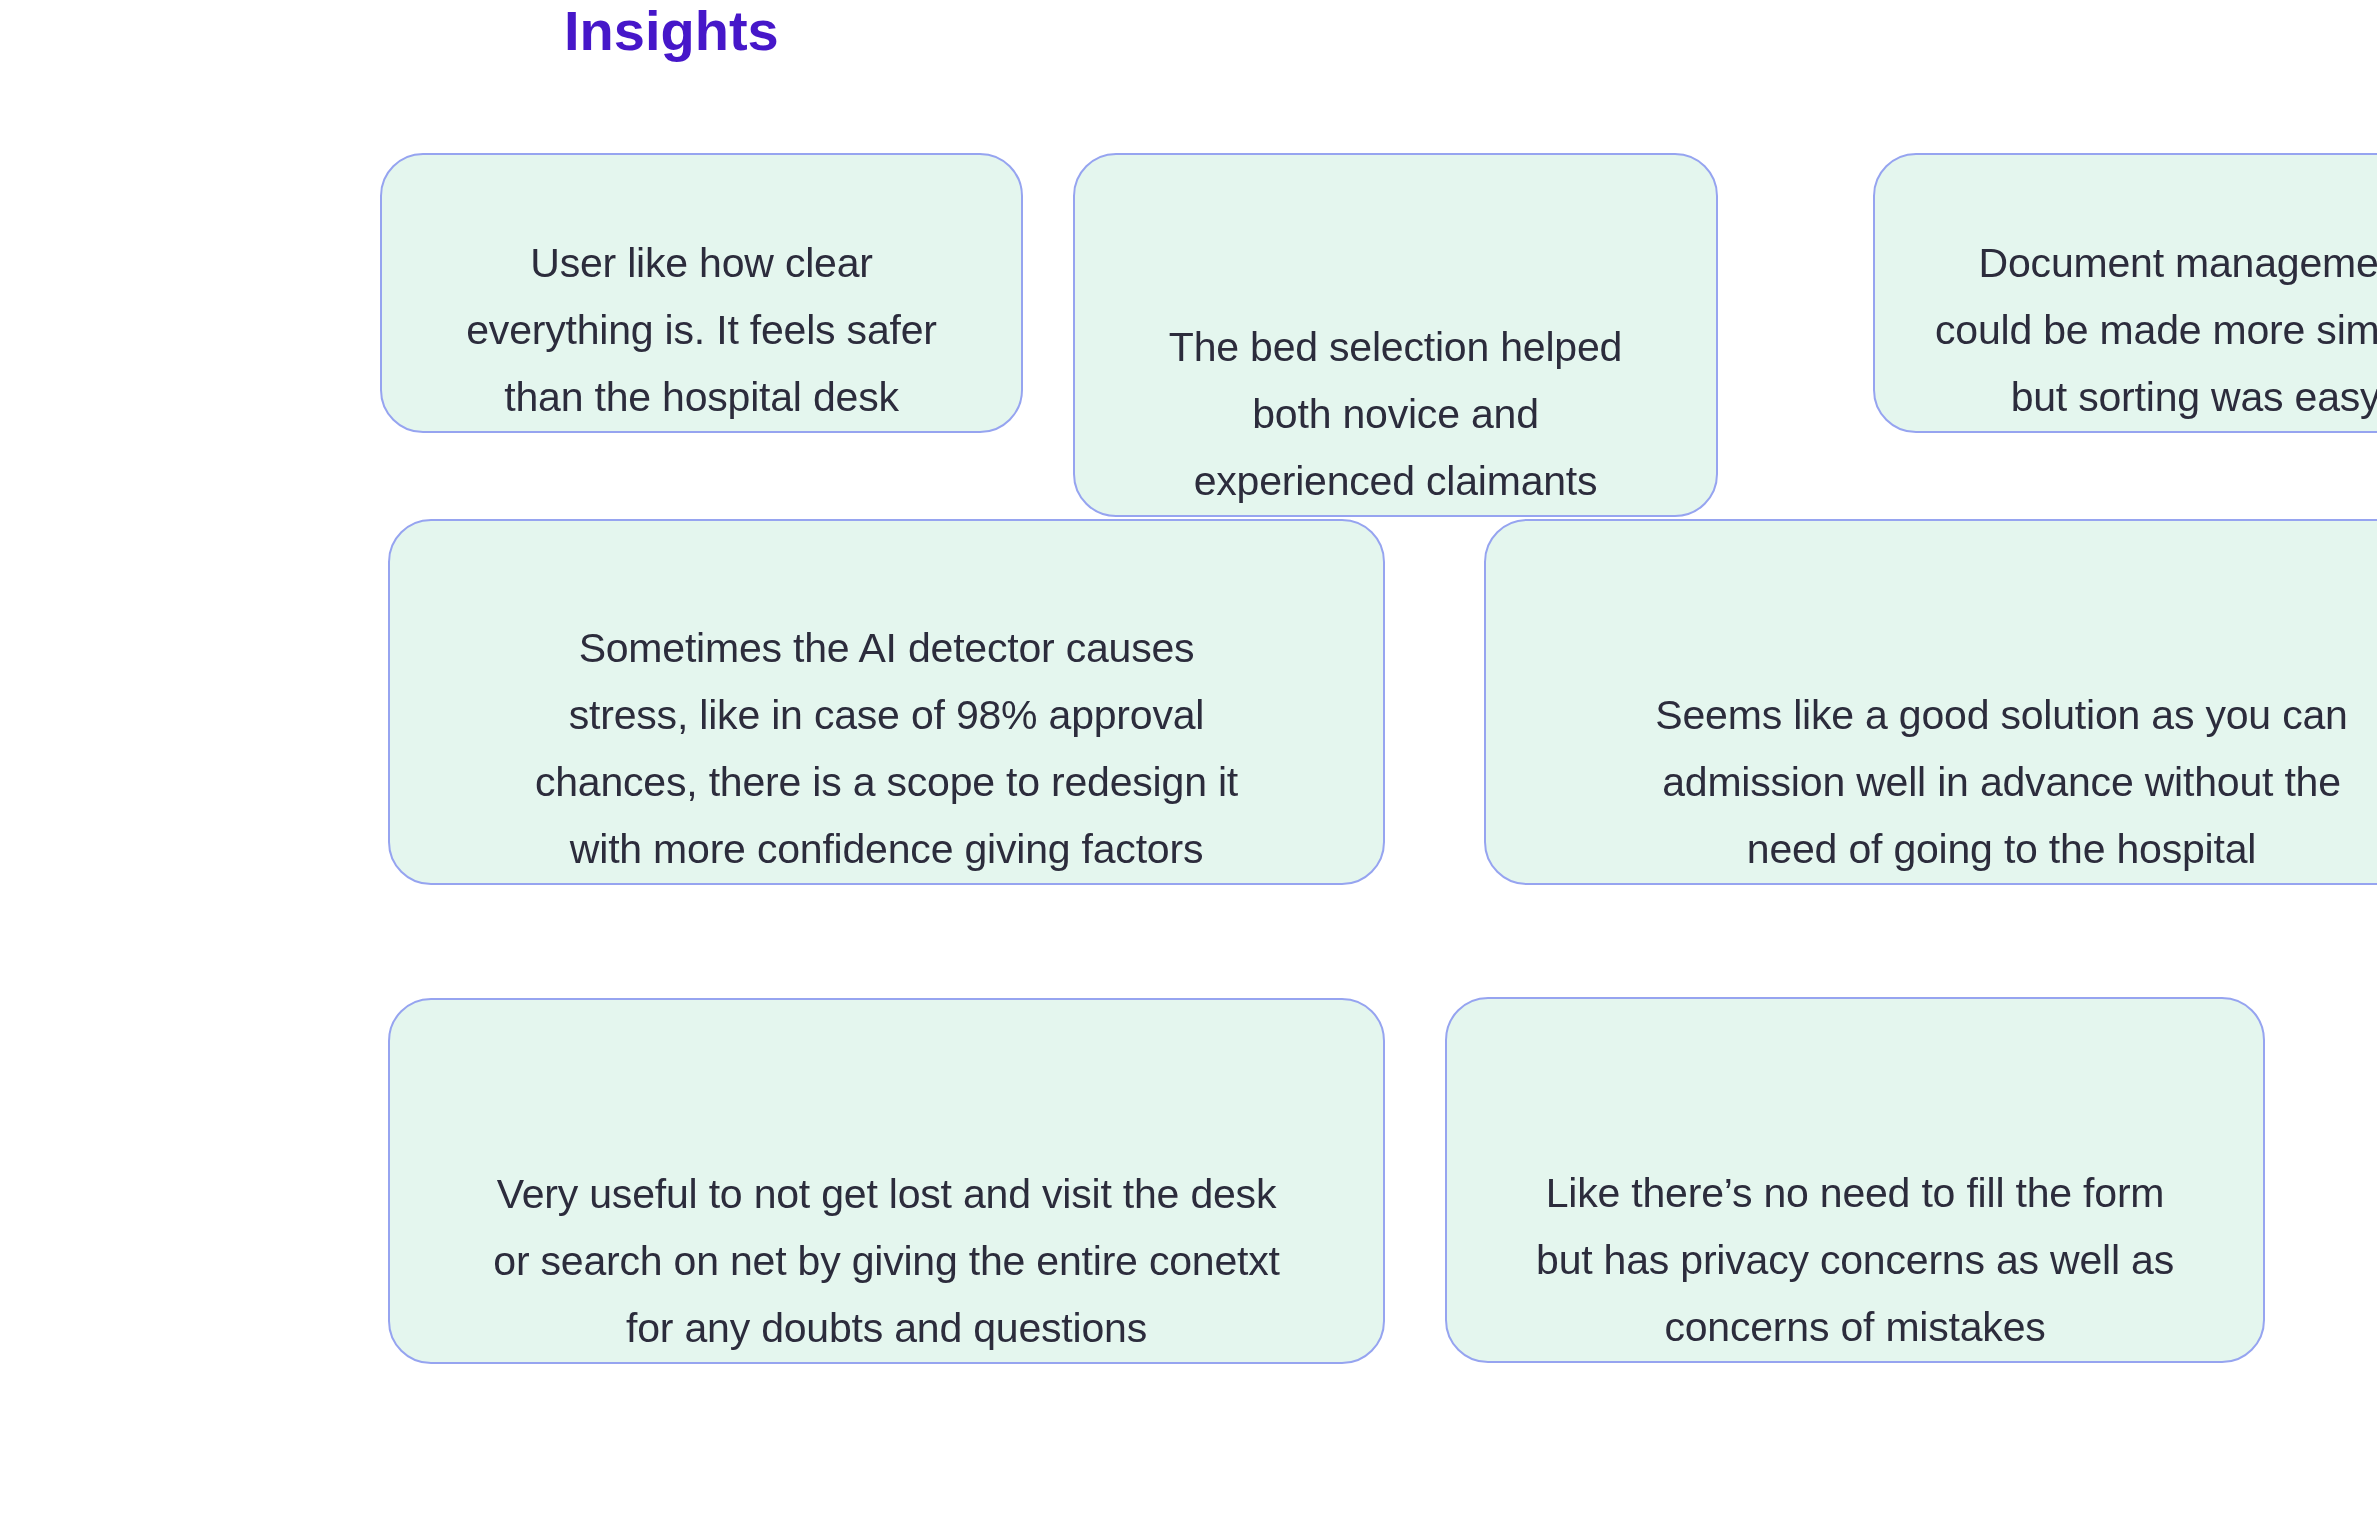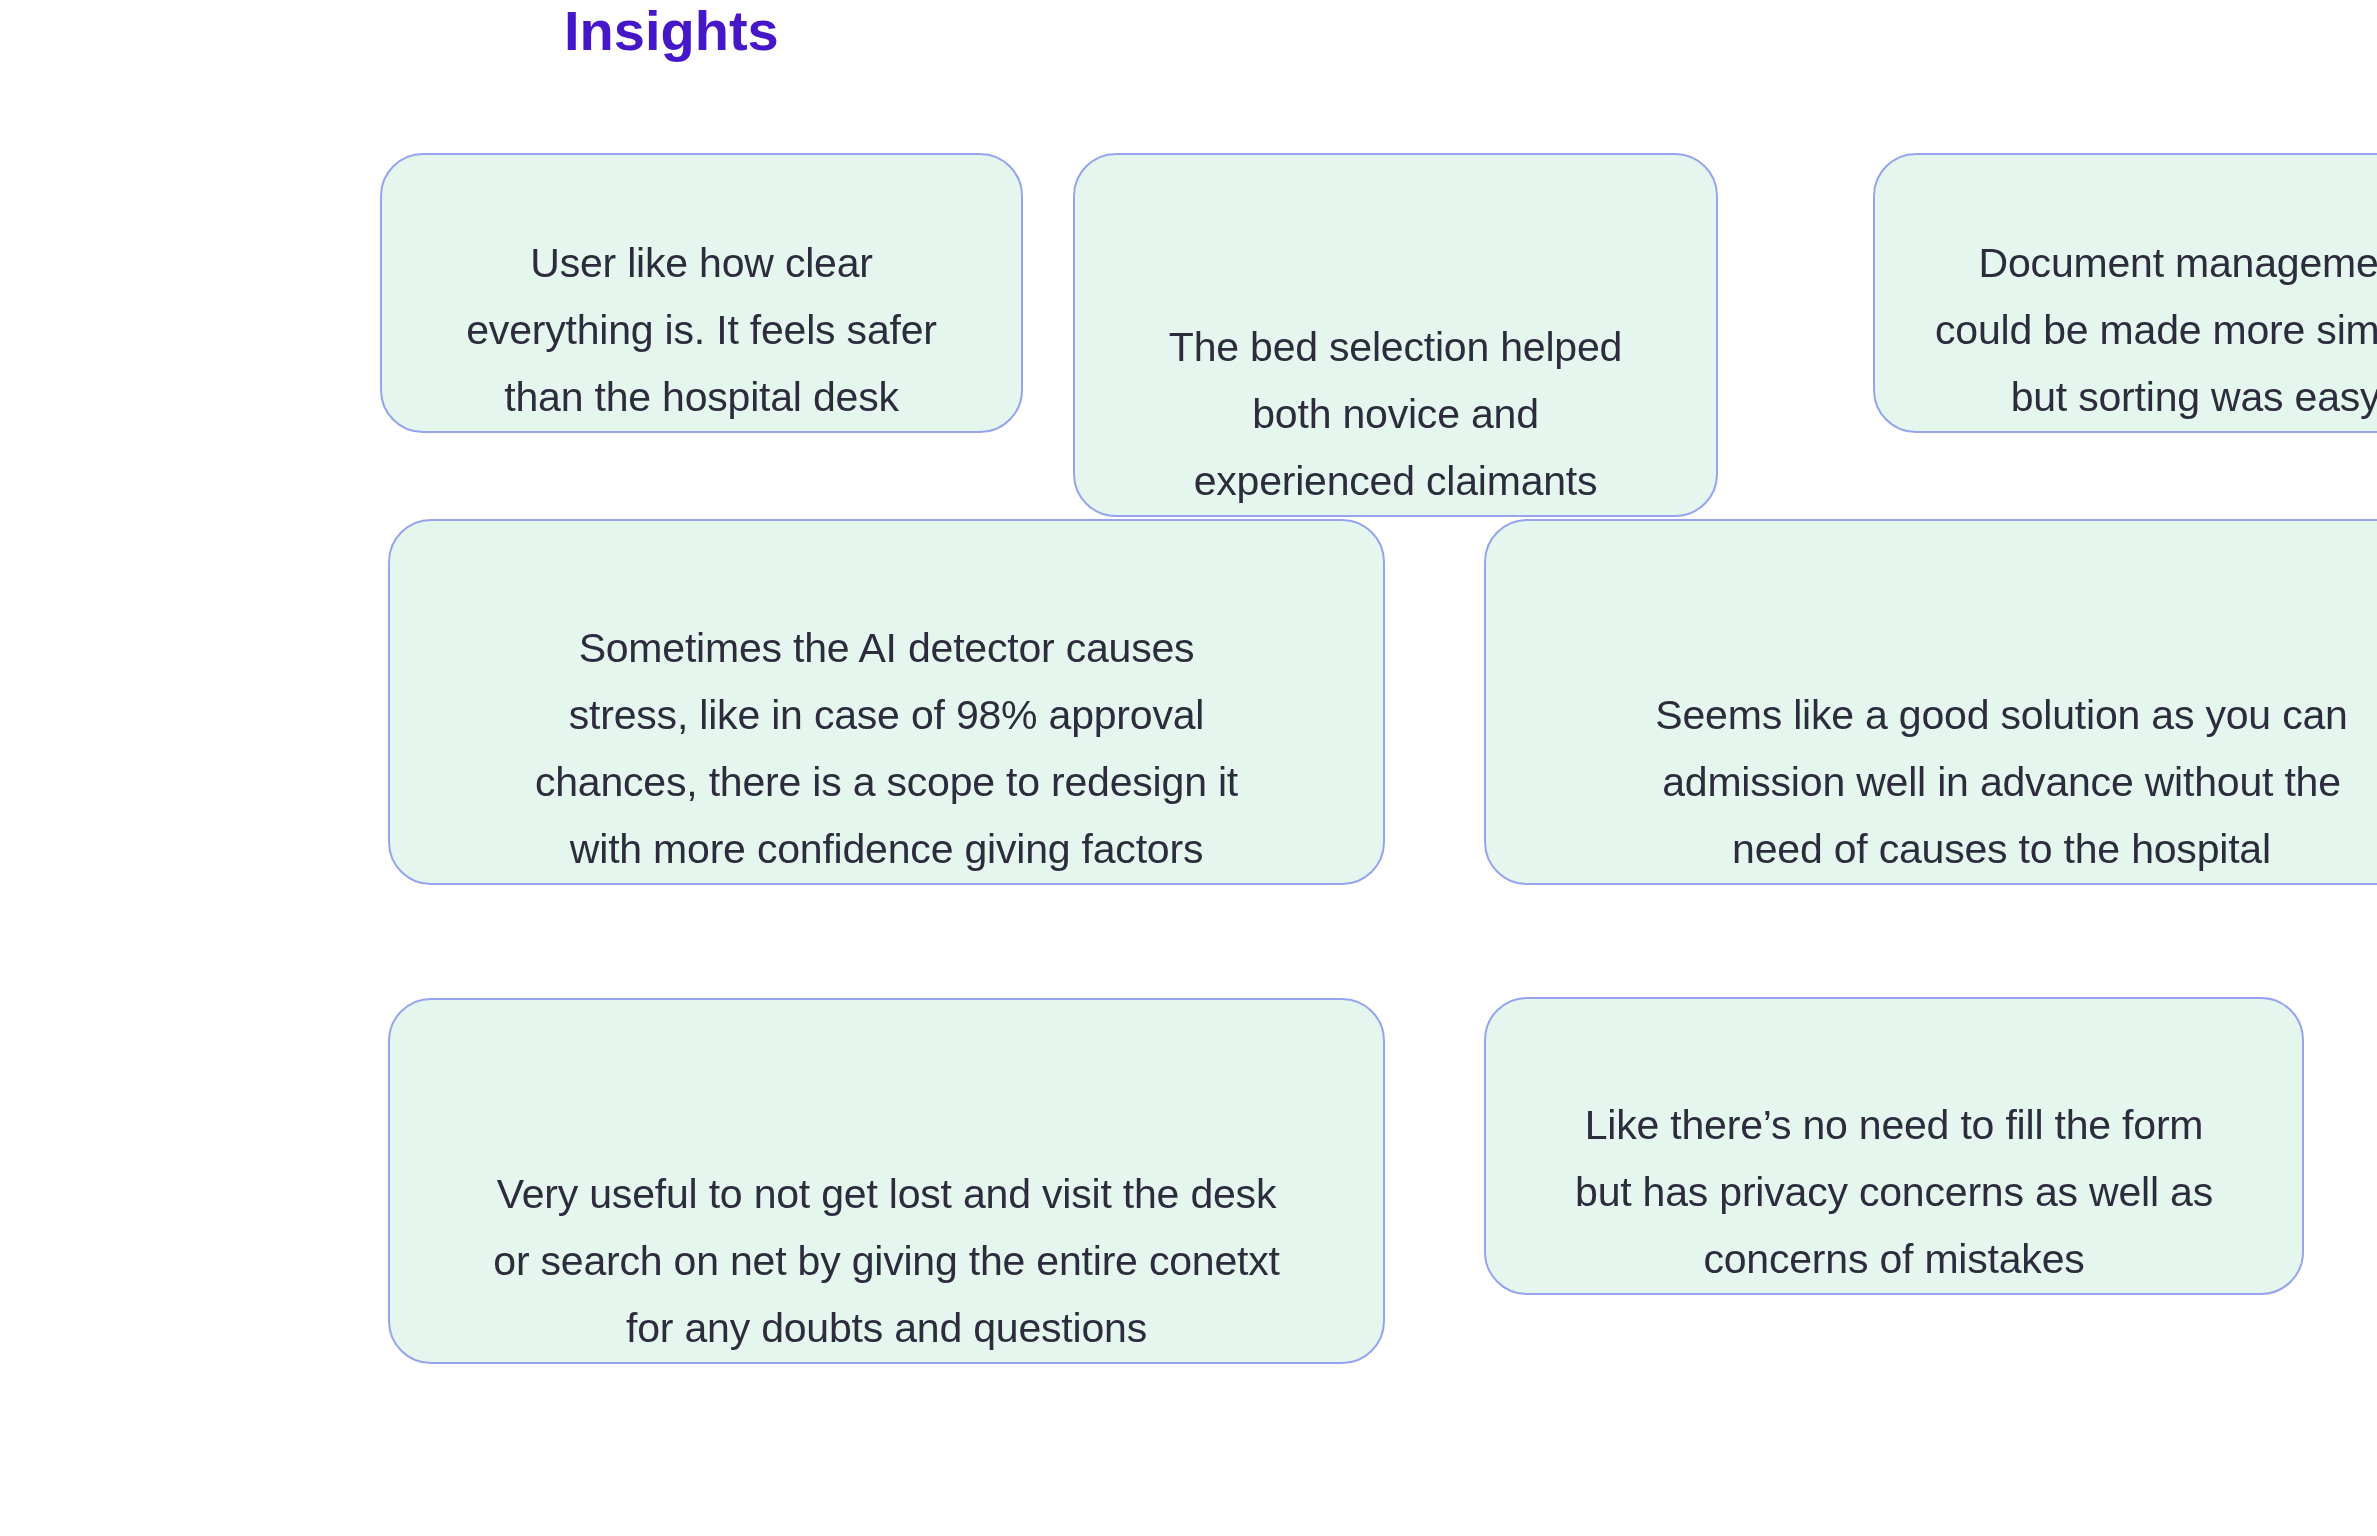--- a/index.html
+++ b/index.html
@@ -45,21 +45,21 @@
   .card .line{display:block;white-space:nowrap;}
   
   .c1{left:380px;  top:153px;  width:643px; height:280px;}
   .c2{left:1073px; top:153px;  width:645px; height:364px;}
   .c3{left:1873px; top:153px;  width:645px; height:280px;}
   
   .c4{left:388px;  top:519px; width:997px; height:366px;}
   .c5{left:1484px; top:519px; width:1035px; height:366px;}
   
   .c6{left:388px;  top:998px; width:997px; height:366px;}
-  .c7{left:1484px; top:997px; width:820px; height:298px;}
+  .c7{left:1445px; top:997px; width:820px; height:366px;}
 </style>
 </head>
 <body>
 
 <div class="canvas">
 
   <h1 class="page-title">Insights</h1>
 
   <div class="card c1">
     <span class="line">User like how clear</span>
@@ -82,21 +82,21 @@
   <div class="card c4">
     <span class="line">Sometimes the AI detector causes</span>
     <span class="line">stress, like in case of 98% approval</span>
     <span class="line">chances, there is a scope to redesign it</span>
     <span class="line">with more confidence giving factors</span>
   </div>
 
   <div class="card c5">
     <span class="line">Seems like a good solution as you can</span>
     <span class="line">admission well in advance without the</span>
-    <span class="line">need of causes to the hospital</span>
+    <span class="line">need of going to the hospital</span>
   </div>
 
   <div class="card c6">
     <span class="line">Very useful to not get lost and visit the desk</span>
     <span class="line">or search on net by giving the entire conetxt</span>
     <span class="line">for any doubts and questions</span>
   </div>
 
   <div class="card c7">
     <span class="line">Like there’s no need to fill the form</span>

